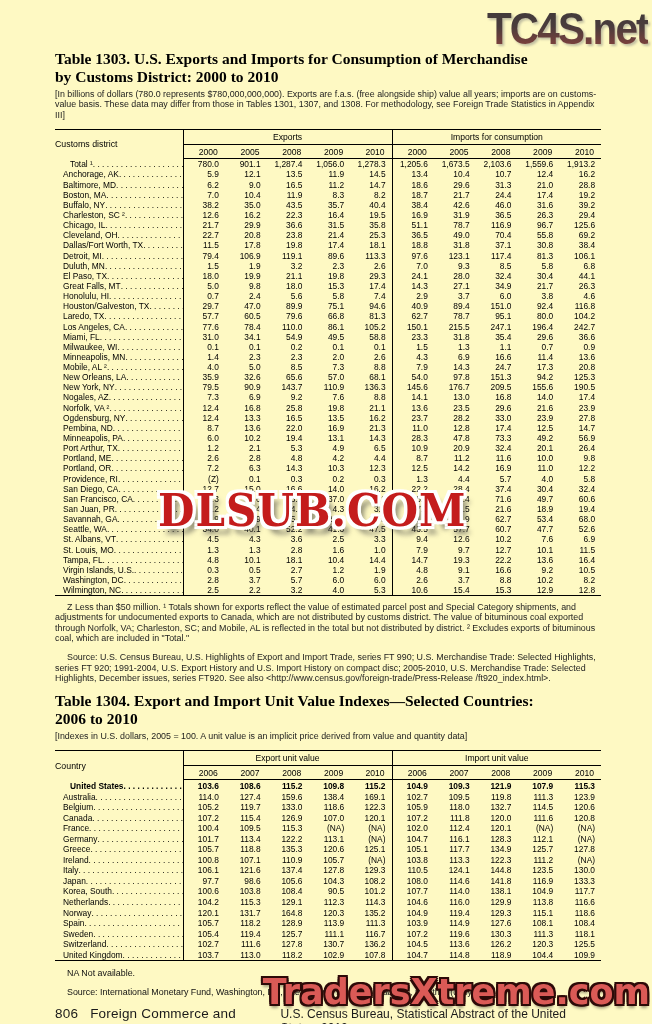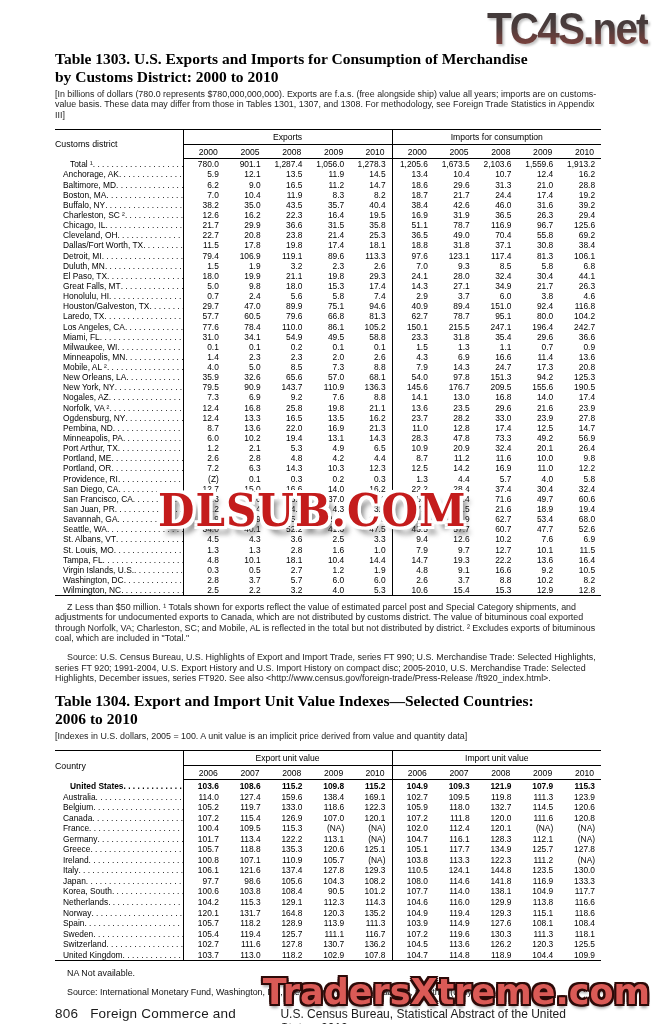--- a/index.html
+++ b/index.html
@@ -1,16 +1,16 @@
 <!DOCTYPE html>
 <html><head>
 <meta charset="utf-8">
 <style>
   html,body{margin:0;padding:0;background:#e8e8e8;}
-  .page{position:relative;width:652px;height:1024px;background:#ffffff;overflow:hidden;
+  .page{position:relative;width:652px;height:1024px;background:#fef9c3;overflow:hidden;
         font-family:"Liberation Sans",sans-serif;color:#111;}
   .content{position:absolute;left:55px;top:0;width:546px;}
 
   
   .tbl-title{font-family:"Liberation Serif",serif;font-weight:bold;font-size:15.5px;
              line-height:17.5px;color:#000;margin:0;}
   .title-1303{margin-top:50px;}
   .title-1304{margin-top:9px;}
 
   

